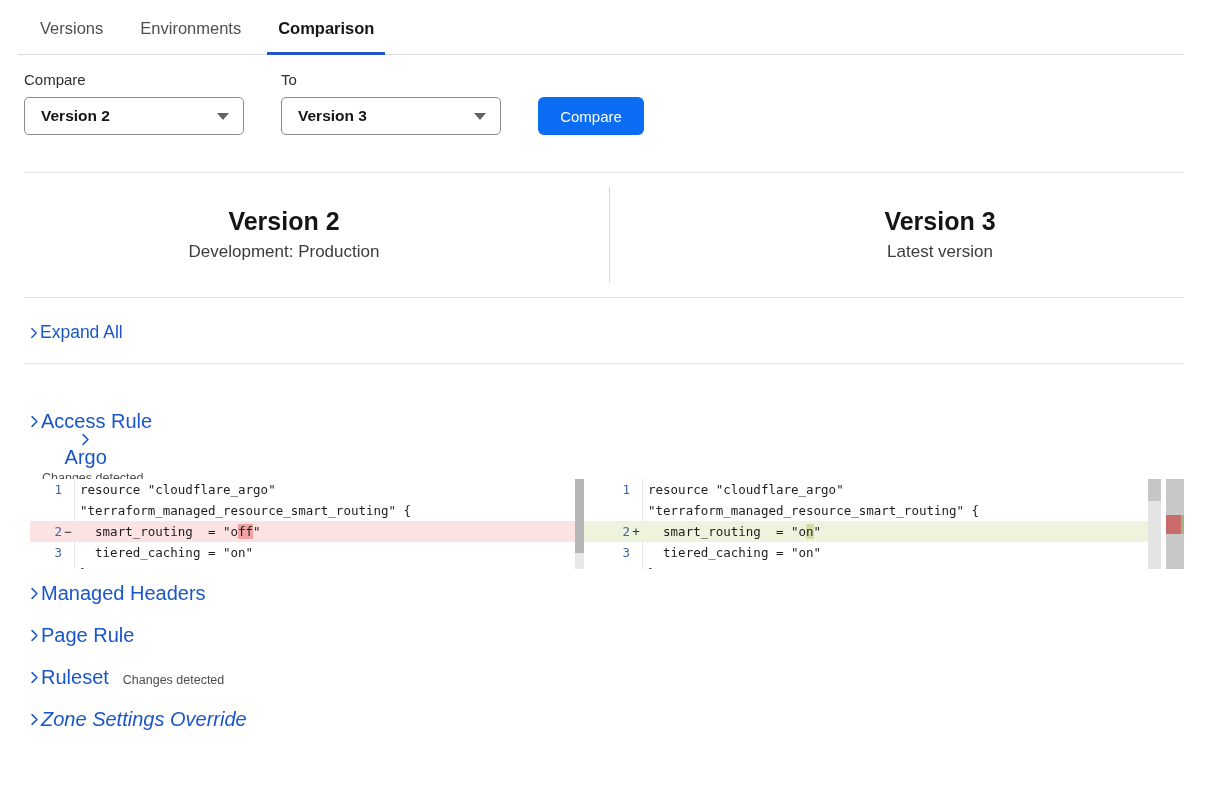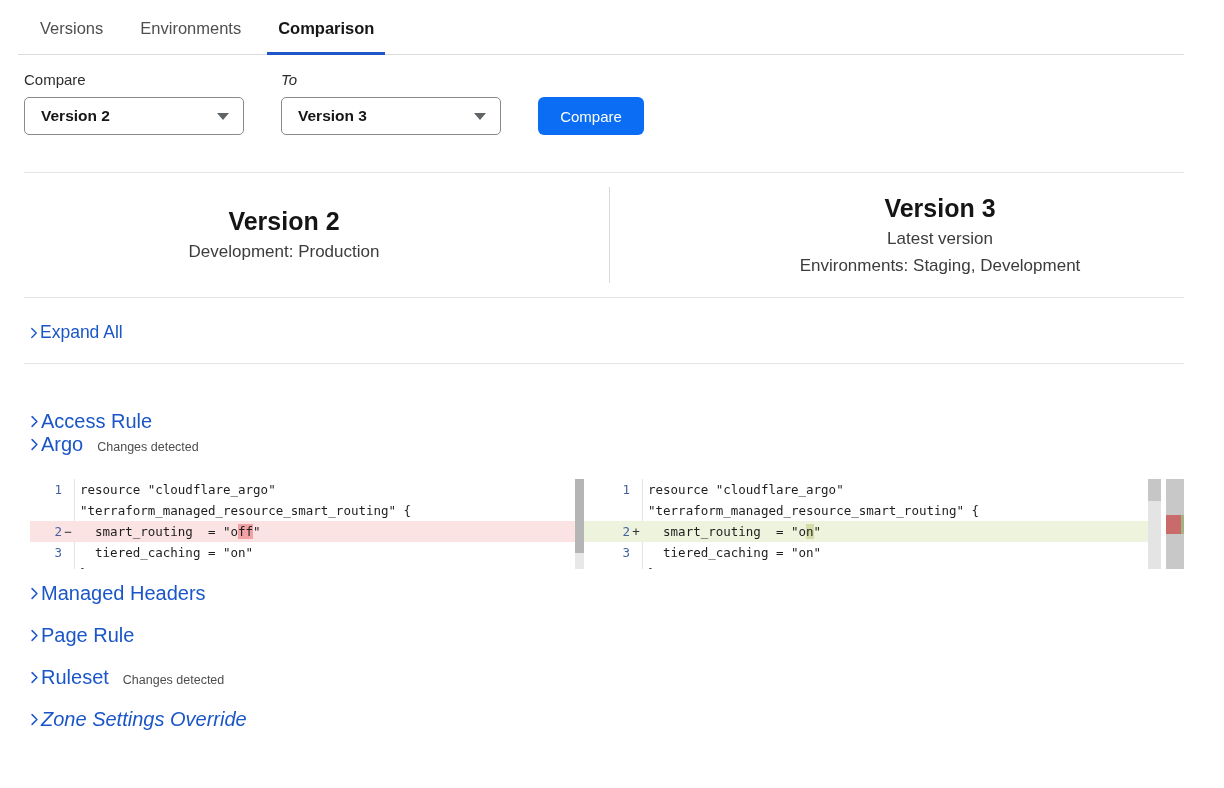--- a/index.html
+++ b/index.html
@@ -70,21 +70,21 @@
 
 <div id="page">
 
   <div class="tabbar">
     <div class="tab">Versions</div>
     <div class="tab">Environments</div>
     <div class="tab active">Comparison</div>
   </div>
 
   <div class="form-label" style="left:24px;top:71px;">Compare</div>
-  <div class="form-label" style="left:281px;top:71px;font-style:italic;">To</div>
+  <div class="form-label" style="left:281px;top:71px;">To</div>
 
   <div class="select" style="left:24px;top:97px;">
     <span class="val">Version 2</span>
     <span class="caret"></span>
   </div>
   <div class="select" style="left:281px;top:97px;">
     <span class="val">Version 3</span>
     <span class="caret"></span>
   </div>
   <button class="btn">Compare</button>
@@ -92,21 +92,20 @@
   <div class="hr" style="top:172px;"></div>
 
   <div class="vcol" style="left:24px;width:520px;">
     <div class="vtitle">Version 2</div>
     <div class="vsub">Development: Production</div>
   </div>
   <div class="vdivider"></div>
   <div class="vcol" style="left:660px;width:560px;">
     <div class="vtitle">Version 3</div>
     <div class="vsub">Latest version</div>
-    <div class="vsub">Environments: Staging, Development</div>
   </div>
 
   <div class="hr" style="top:297px;"></div>
 
   <div class="secrow" style="top:322px;">
     <span class="chev">
       <svg width="12" height="12" viewBox="0 0 16 16">
           <path d="M5 2 l6 6 -6 6" stroke="#1a56c8" stroke-width="1.8" fill="none" stroke-linecap="round" stroke-linejoin="round"></path>
         </svg>
     </span>
@@ -117,21 +116,21 @@
 
   <div class="secrow" style="top:390px;margin-top:20px;">
     <span class="chev">
       <svg width="13" height="13" viewBox="0 0 16 16">
           <path d="M5 2 l6 6 -6 6" stroke="#1a56c8" stroke-width="1.8" fill="none" stroke-linecap="round" stroke-linejoin="round"></path>
         </svg>
     </span>
     <span class="seclabel">Access Rule</span>
   </div>
 
-  <div class="secrow" style="top:433px;">
+  <div class="secrow" style="top:433px;flex-direction:column;">
     <span class="chev">
       <svg width="13" height="13" viewBox="0 0 16 16">
           <path d="M5 2 l6 6 -6 6" stroke="#1a56c8" stroke-width="1.8" fill="none" stroke-linecap="round" stroke-linejoin="round"></path>
         </svg>
     </span>
     <span class="seclabel">Argo</span>
     <span class="badge">Changes detected</span>
   </div>
 
   <div class="panel left">

